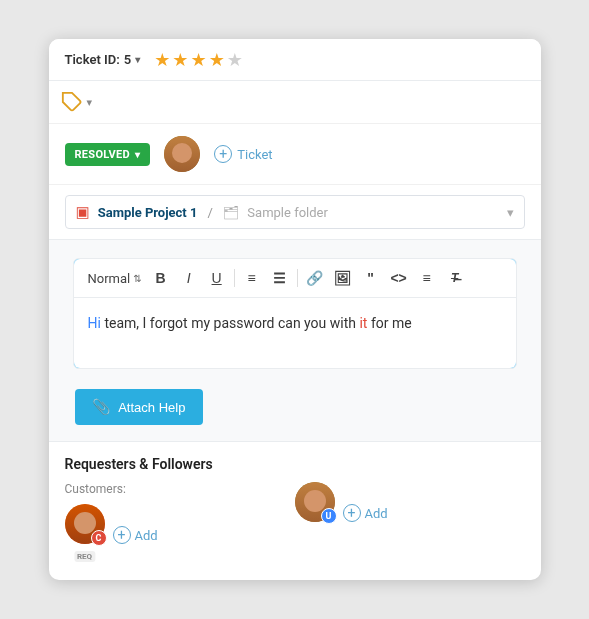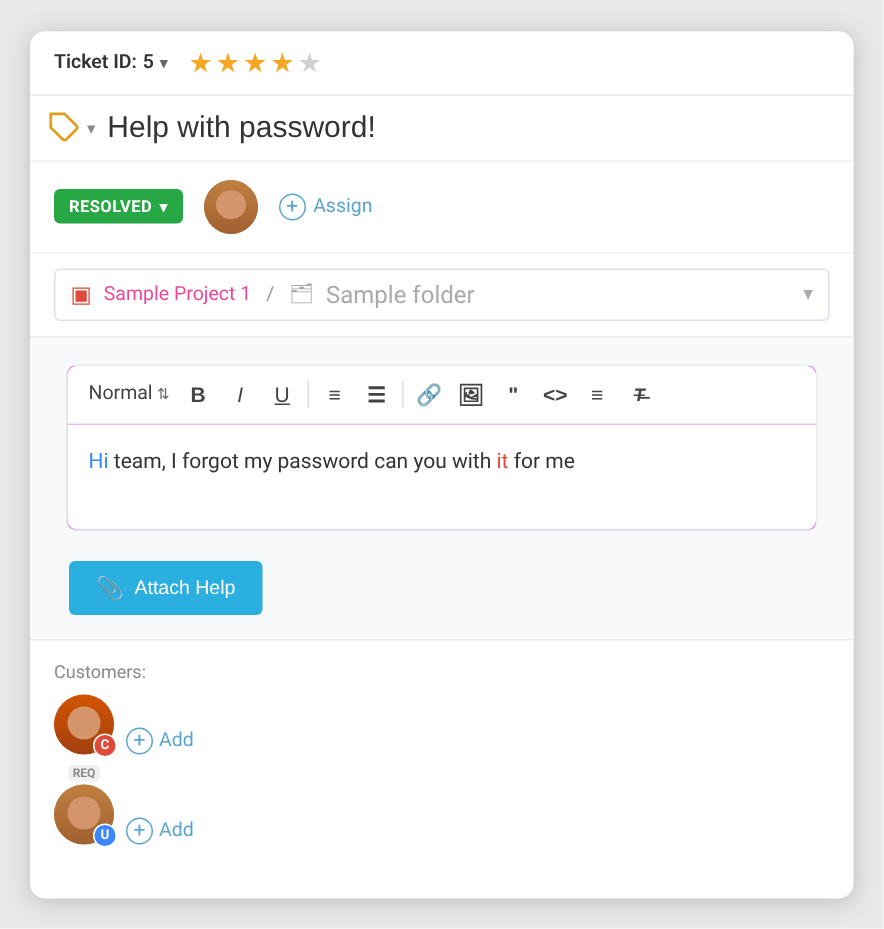--- a/index.html
+++ b/index.html
@@ -5,21 +5,21 @@
     * { box-sizing: border-box; margin: 0; padding: 0; }
     body {
       font-family: -apple-system, BlinkMacSystemFont, 'Segoe UI', Roboto, sans-serif;
       background: #e8e8e8;
       display: flex;
       justify-content: center;
       align-items: center;
       min-height: 100vh;
     }
     .card {
-      width: 549px;
+      width: 492px;
       background: #ffffff;
       border-radius: 10px;
       box-shadow: 0 2px 16px rgba(0,0,0,0.18);
       overflow: hidden;
     }
     
     .header-bar {
       display: flex;
       align-items: center;
       padding: 10px 16px;
@@ -141,29 +141,29 @@
       flex: 1;
       display: flex;
       align-items: center;
       gap: 8px;
       border: 1px solid #dde1e7;
       border-radius: 4px;
       padding: 7px 10px;
       cursor: pointer;
     }
     .project-icon { color: #e04a3a; font-size: 15px; }
-    .project-name { font-size: 13px; color: #ec4899; font-weight: 400; }
+    .project-name { font-size: 13px; color: #0c4a6e; font-weight: 700; }
     .separator { color: #999; font-size: 13px; margin: 0 2px; }
     .folder-icon { color: #aaa; font-size: 13px; }
-    .folder-name { font-size: 16px; color: #aaa; }
+    .folder-name { font-size: 13px; color: #aaa; }
     .project-chevron { margin-left: auto; color: #aaa; font-size: 13px; }
 
     
     .editor-area {
-      background: #d946ef;
+      background: #7dd3fc;
       margin: 10px 12px;
       border-radius: 6px;
       border: 1px solid #e9ecef;
     }
     .toolbar {
       display: flex;
       align-items: center;
       padding: 6px 10px;
       gap: 2px;
       border-bottom: 1px solid #e9ecef;
@@ -241,21 +241,20 @@
     }
     .followers-title {
       font-size: 14px;
       font-weight: 600;
       color: #222;
       margin-bottom: 10px;
     }
     .followers-cols {
       display: flex;
       gap: 0;
-      flex-direction: column;
     }
     .followers-col {
       flex: 1;
     }
     .col-label {
       font-size: 12px;
       color: #888;
       margin-bottom: 8px;
     }
     .col-items {
@@ -392,34 +391,33 @@
   </div>
 
   <div class="title-row">
     <div class="title-icon">
       <svg viewBox="0 0 24 24" fill="none" stroke="#e0a020" stroke-width="2">
         <path d="M20.59 13.41l-7.17 7.17a2 2 0 01-2.83 0L2 12V2h10l8.59 8.59a2 2 0 010 2.82z"></path>
         <line x1="7" y1="7" x2="7.01" y2="7"></line>
       </svg>
       <span class="title-chevron">▾</span>
     </div>
-    <input class="ticket-title" type="text" value="Help with password!" style="">
   </div>
 
   <div class="status-row">
     <div class="status-badge">
       <span>RESOLVED</span>
       <span class="drop-arrow">▾</span>
     </div>
     <div class="avatar-img">
       <div class="face-brown"></div>
     </div>
     <div class="assign-btn">
       <div class="plus-circle">+</div>
-      <span>Assign</span>
+      <span>Ticket</span>
     </div>
   </div>
 
   <div class="project-row">
     <div class="project-selector">
       <span class="project-icon">▣</span>
       <span class="project-name">Sample Project 1</span>
       <span class="separator">/</span>
       <span class="folder-icon">🗂</span>
       <span class="folder-name">Sample folder</span>
@@ -461,20 +459,21 @@
 
     <div class="attach-section">
       <button class="attach-btn">
         <span class="paperclip-icon">📎</span>
         <span>Attach Help</span>
       </button>
     </div>
   </div>
 
   <div class="followers-section">
+    <div class="followers-title">Requesters &amp; Followers</div>
     <div class="followers-cols">
 
       <div class="followers-col">
         <div class="col-label">Customers:</div>
         <div class="col-items">
           <div style="position:relative; margin-bottom: 20px;">
             <div class="user-avatar-c">
               <div class="face-brown" style="background: linear-gradient(180deg, #d35400 0%, #a04010 100%)"></div>
             </div>
             <div class="badge-c">C</div>

